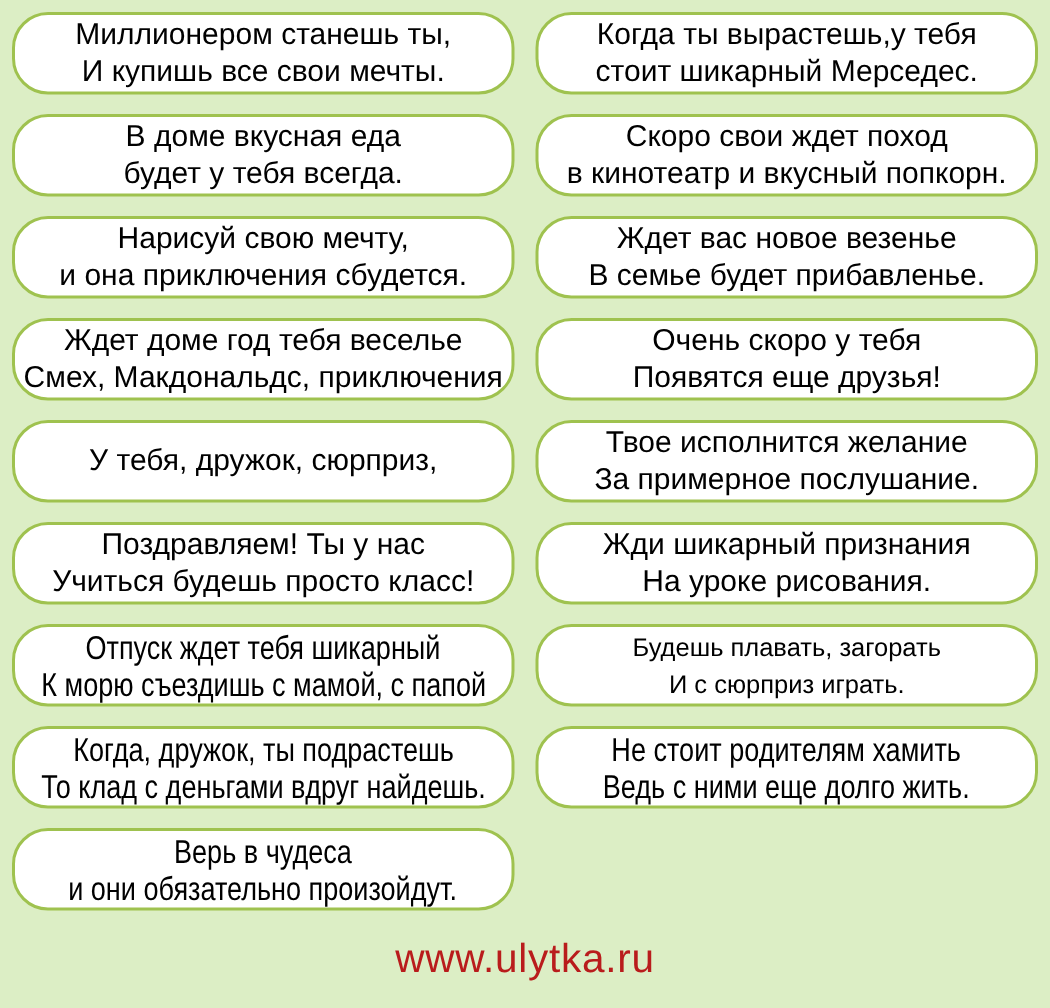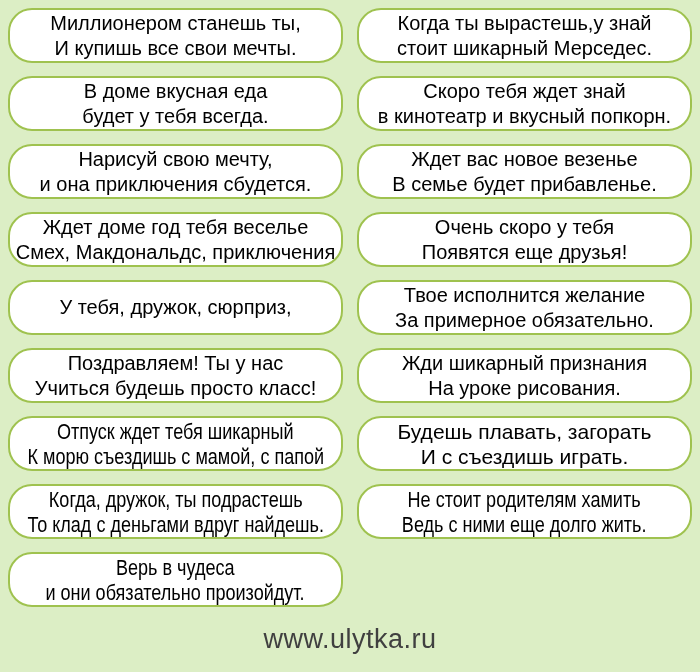--- a/index.html
+++ b/index.html
@@ -38,55 +38,55 @@
     line-height: 25px;
     color: #000000;
     white-space: nowrap;
   }
   .card.condensed .line {
     font-size: 22px;
     line-height: 25px;
     transform: scaleX(0.82);
   }
   .card.large .line {
-    font-size: 21px;
+    font-size: 17px;
   }
   .footer {
     flex: 1;
     display: flex;
     align-items: center;
     justify-content: center;
   }
   .watermark {
-    color: #404040;
+    color: #b91c1c;
     font-size: 27px;
     letter-spacing: 0.5px;
   }
 </style>
 </head>
 <body>
 
 <div class="sheet">
   <div class="grid">
 
     <div class="card">
       <span class="line">Миллионером станешь ты,</span>
       <span class="line">И купишь все свои мечты.</span>
     </div>
     <div class="card">
-      <span class="line">Когда ты вырастешь,у знай</span>
+      <span class="line">Когда ты вырастешь,у тебя</span>
       <span class="line">стоит шикарный Мерседес.</span>
     </div>
 
     <div class="card">
       <span class="line">В доме вкусная еда</span>
       <span class="line">будет у тебя всегда.</span>
     </div>
     <div class="card">
-      <span class="line">Скоро тебя ждет знай</span>
+      <span class="line">Скоро свои ждет поход</span>
       <span class="line">в кинотеатр и вкусный попкорн.</span>
     </div>
 
     <div class="card">
       <span class="line">Нарисуй свою мечту,</span>
       <span class="line">и она приключения сбудется.</span>
     </div>
     <div class="card">
       <span class="line">Ждет вас новое везенье</span>
       <span class="line">В семье будет прибавленье.</span>
@@ -99,39 +99,39 @@
     <div class="card">
       <span class="line">Очень скоро у тебя</span>
       <span class="line">Появятся еще друзья!</span>
     </div>
 
     <div class="card">
       <span class="line">У тебя, дружок, сюрприз,</span>
     </div>
     <div class="card">
       <span class="line">Твое исполнится желание</span>
-      <span class="line">За примерное обязательно.</span>
+      <span class="line">За примерное послушание.</span>
     </div>
 
     <div class="card">
       <span class="line">Поздравляем! Ты у нас</span>
       <span class="line">Учиться будешь просто класс!</span>
     </div>
     <div class="card">
       <span class="line">Жди шикарный признания</span>
       <span class="line">На уроке рисования.</span>
     </div>
 
     <div class="card condensed">
       <span class="line">Отпуск ждет тебя шикарный</span>
       <span class="line">К морю съездишь с мамой, с папой</span>
     </div>
     <div class="card large">
       <span class="line">Будешь плавать, загорать</span>
-      <span class="line">И с съездишь играть.</span>
+      <span class="line">И с сюрприз играть.</span>
     </div>
 
     <div class="card condensed">
       <span class="line">Когда, дружок, ты подрастешь</span>
       <span class="line">То клад с деньгами вдруг найдешь.</span>
     </div>
     <div class="card condensed">
       <span class="line">Не стоит родителям хамить</span>
       <span class="line">Ведь с ними еще долго жить.</span>
     </div>

